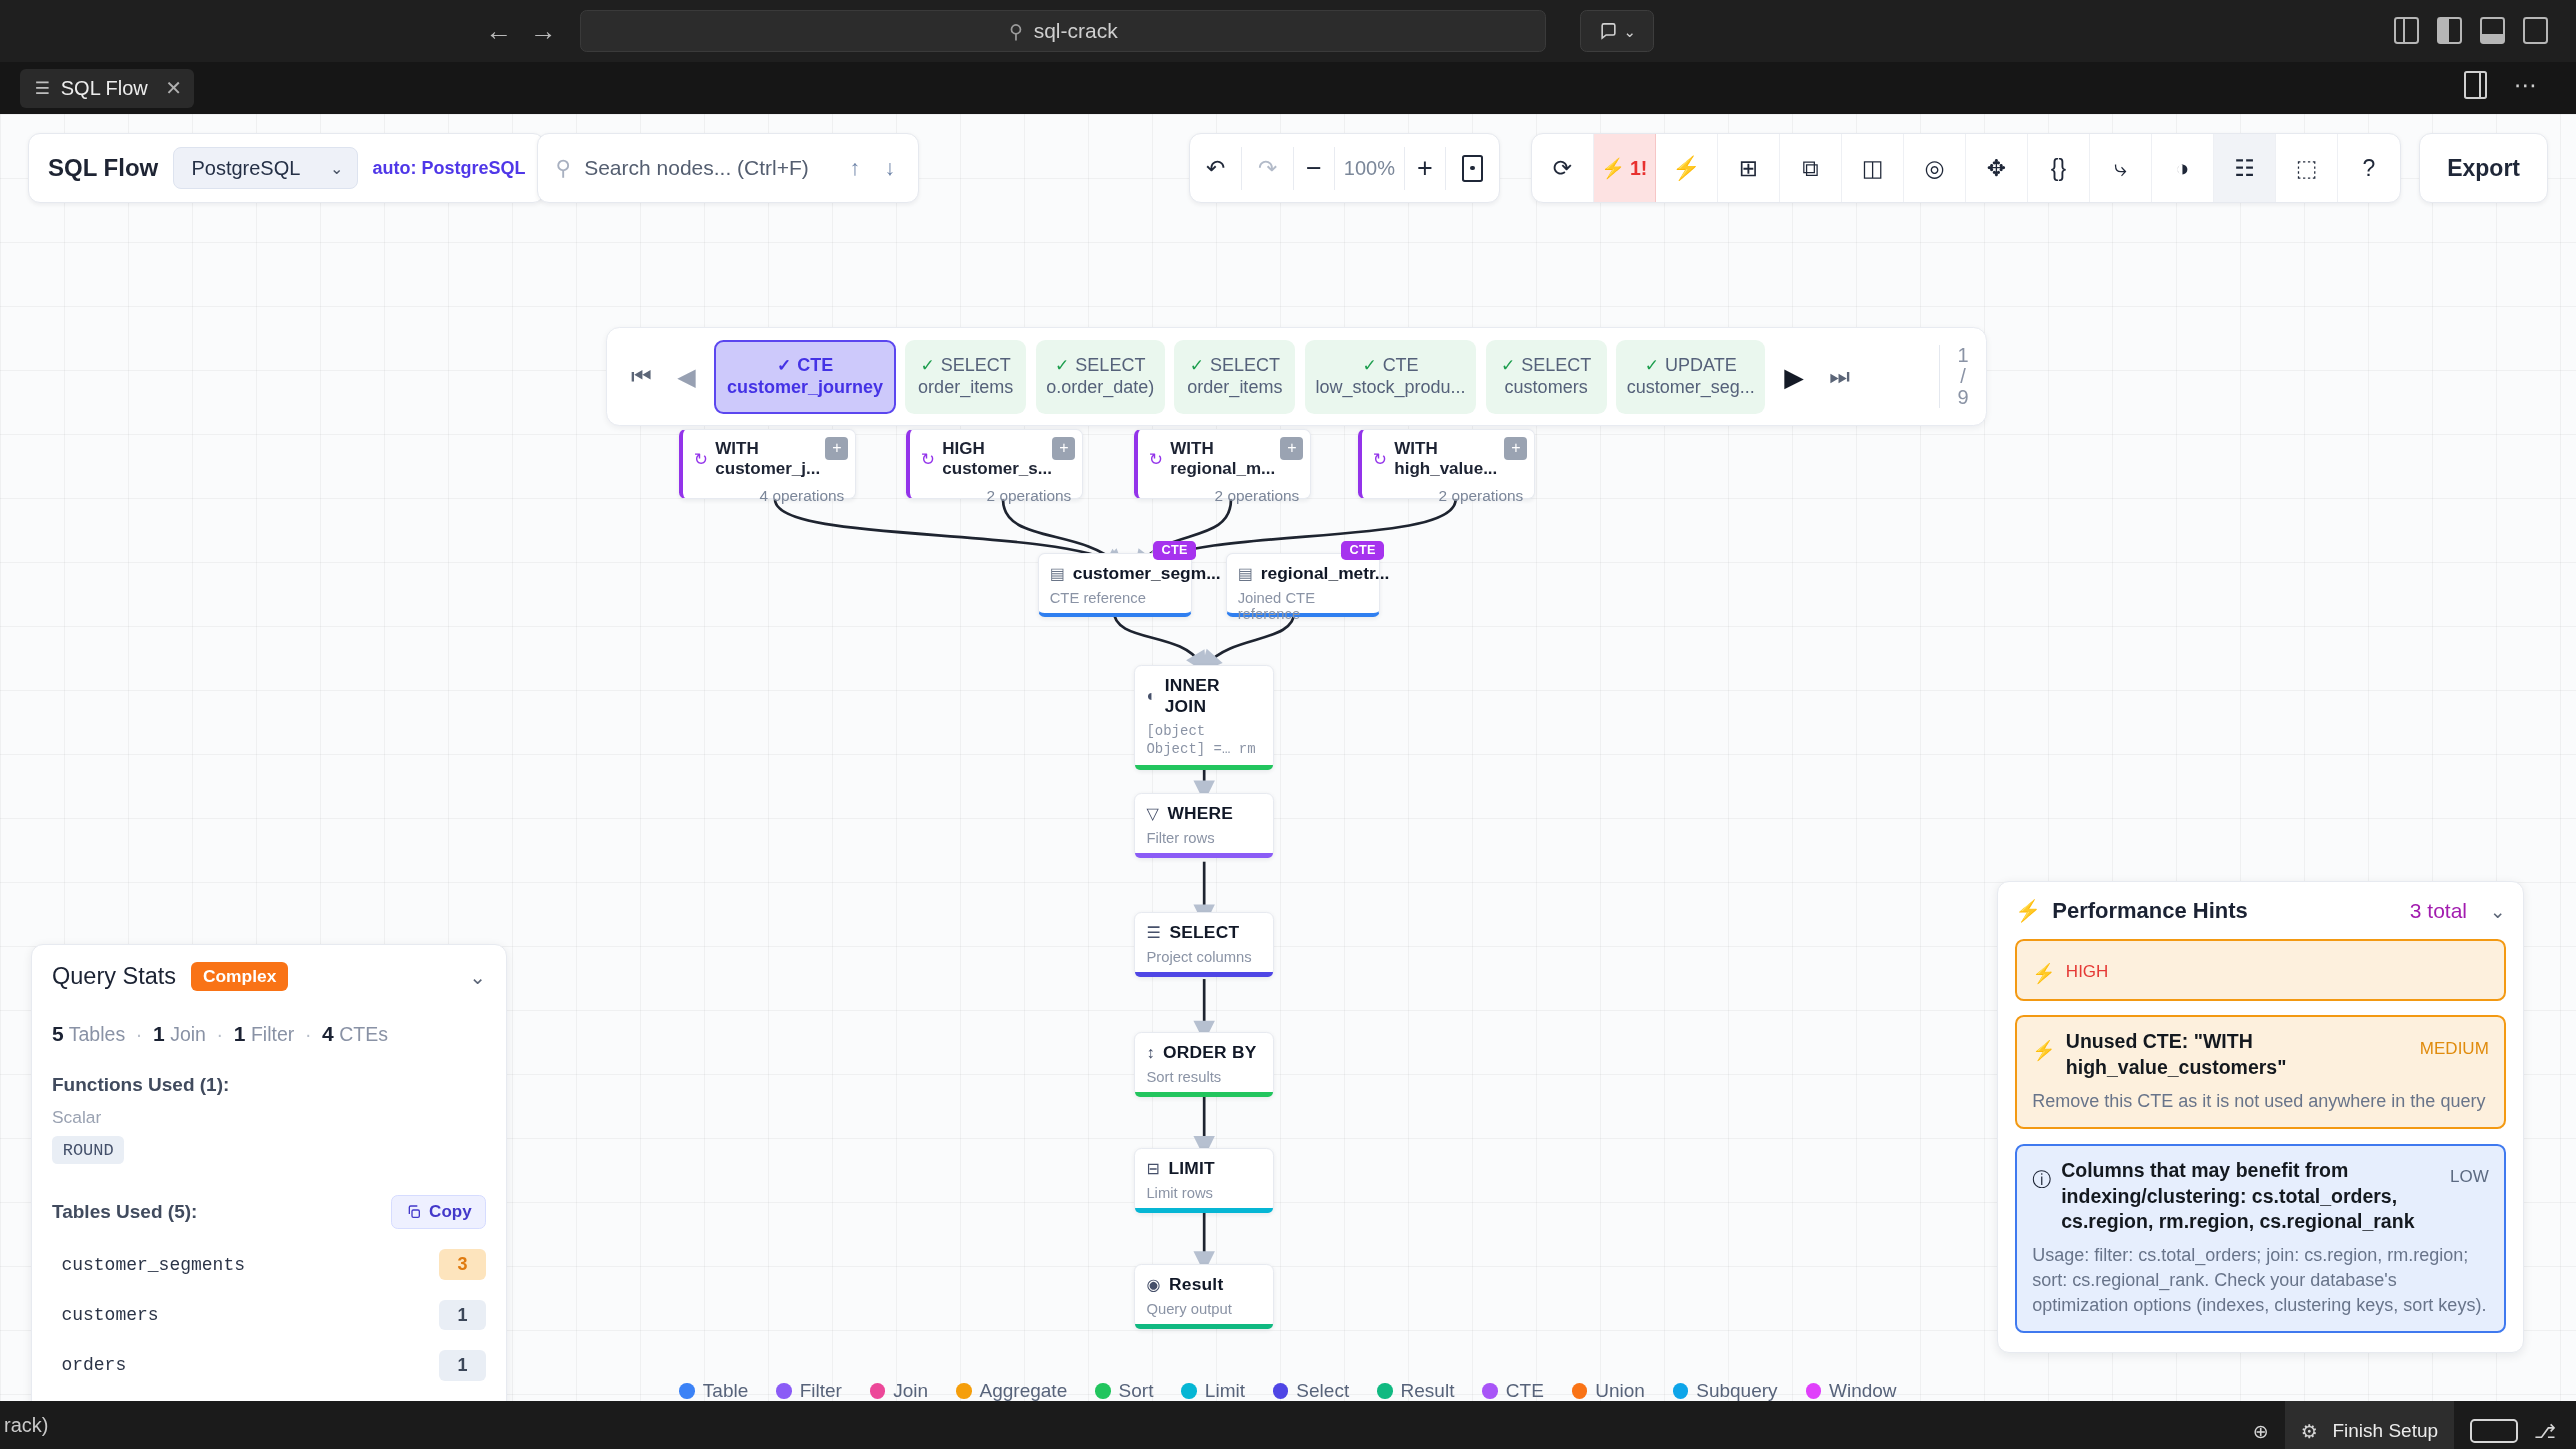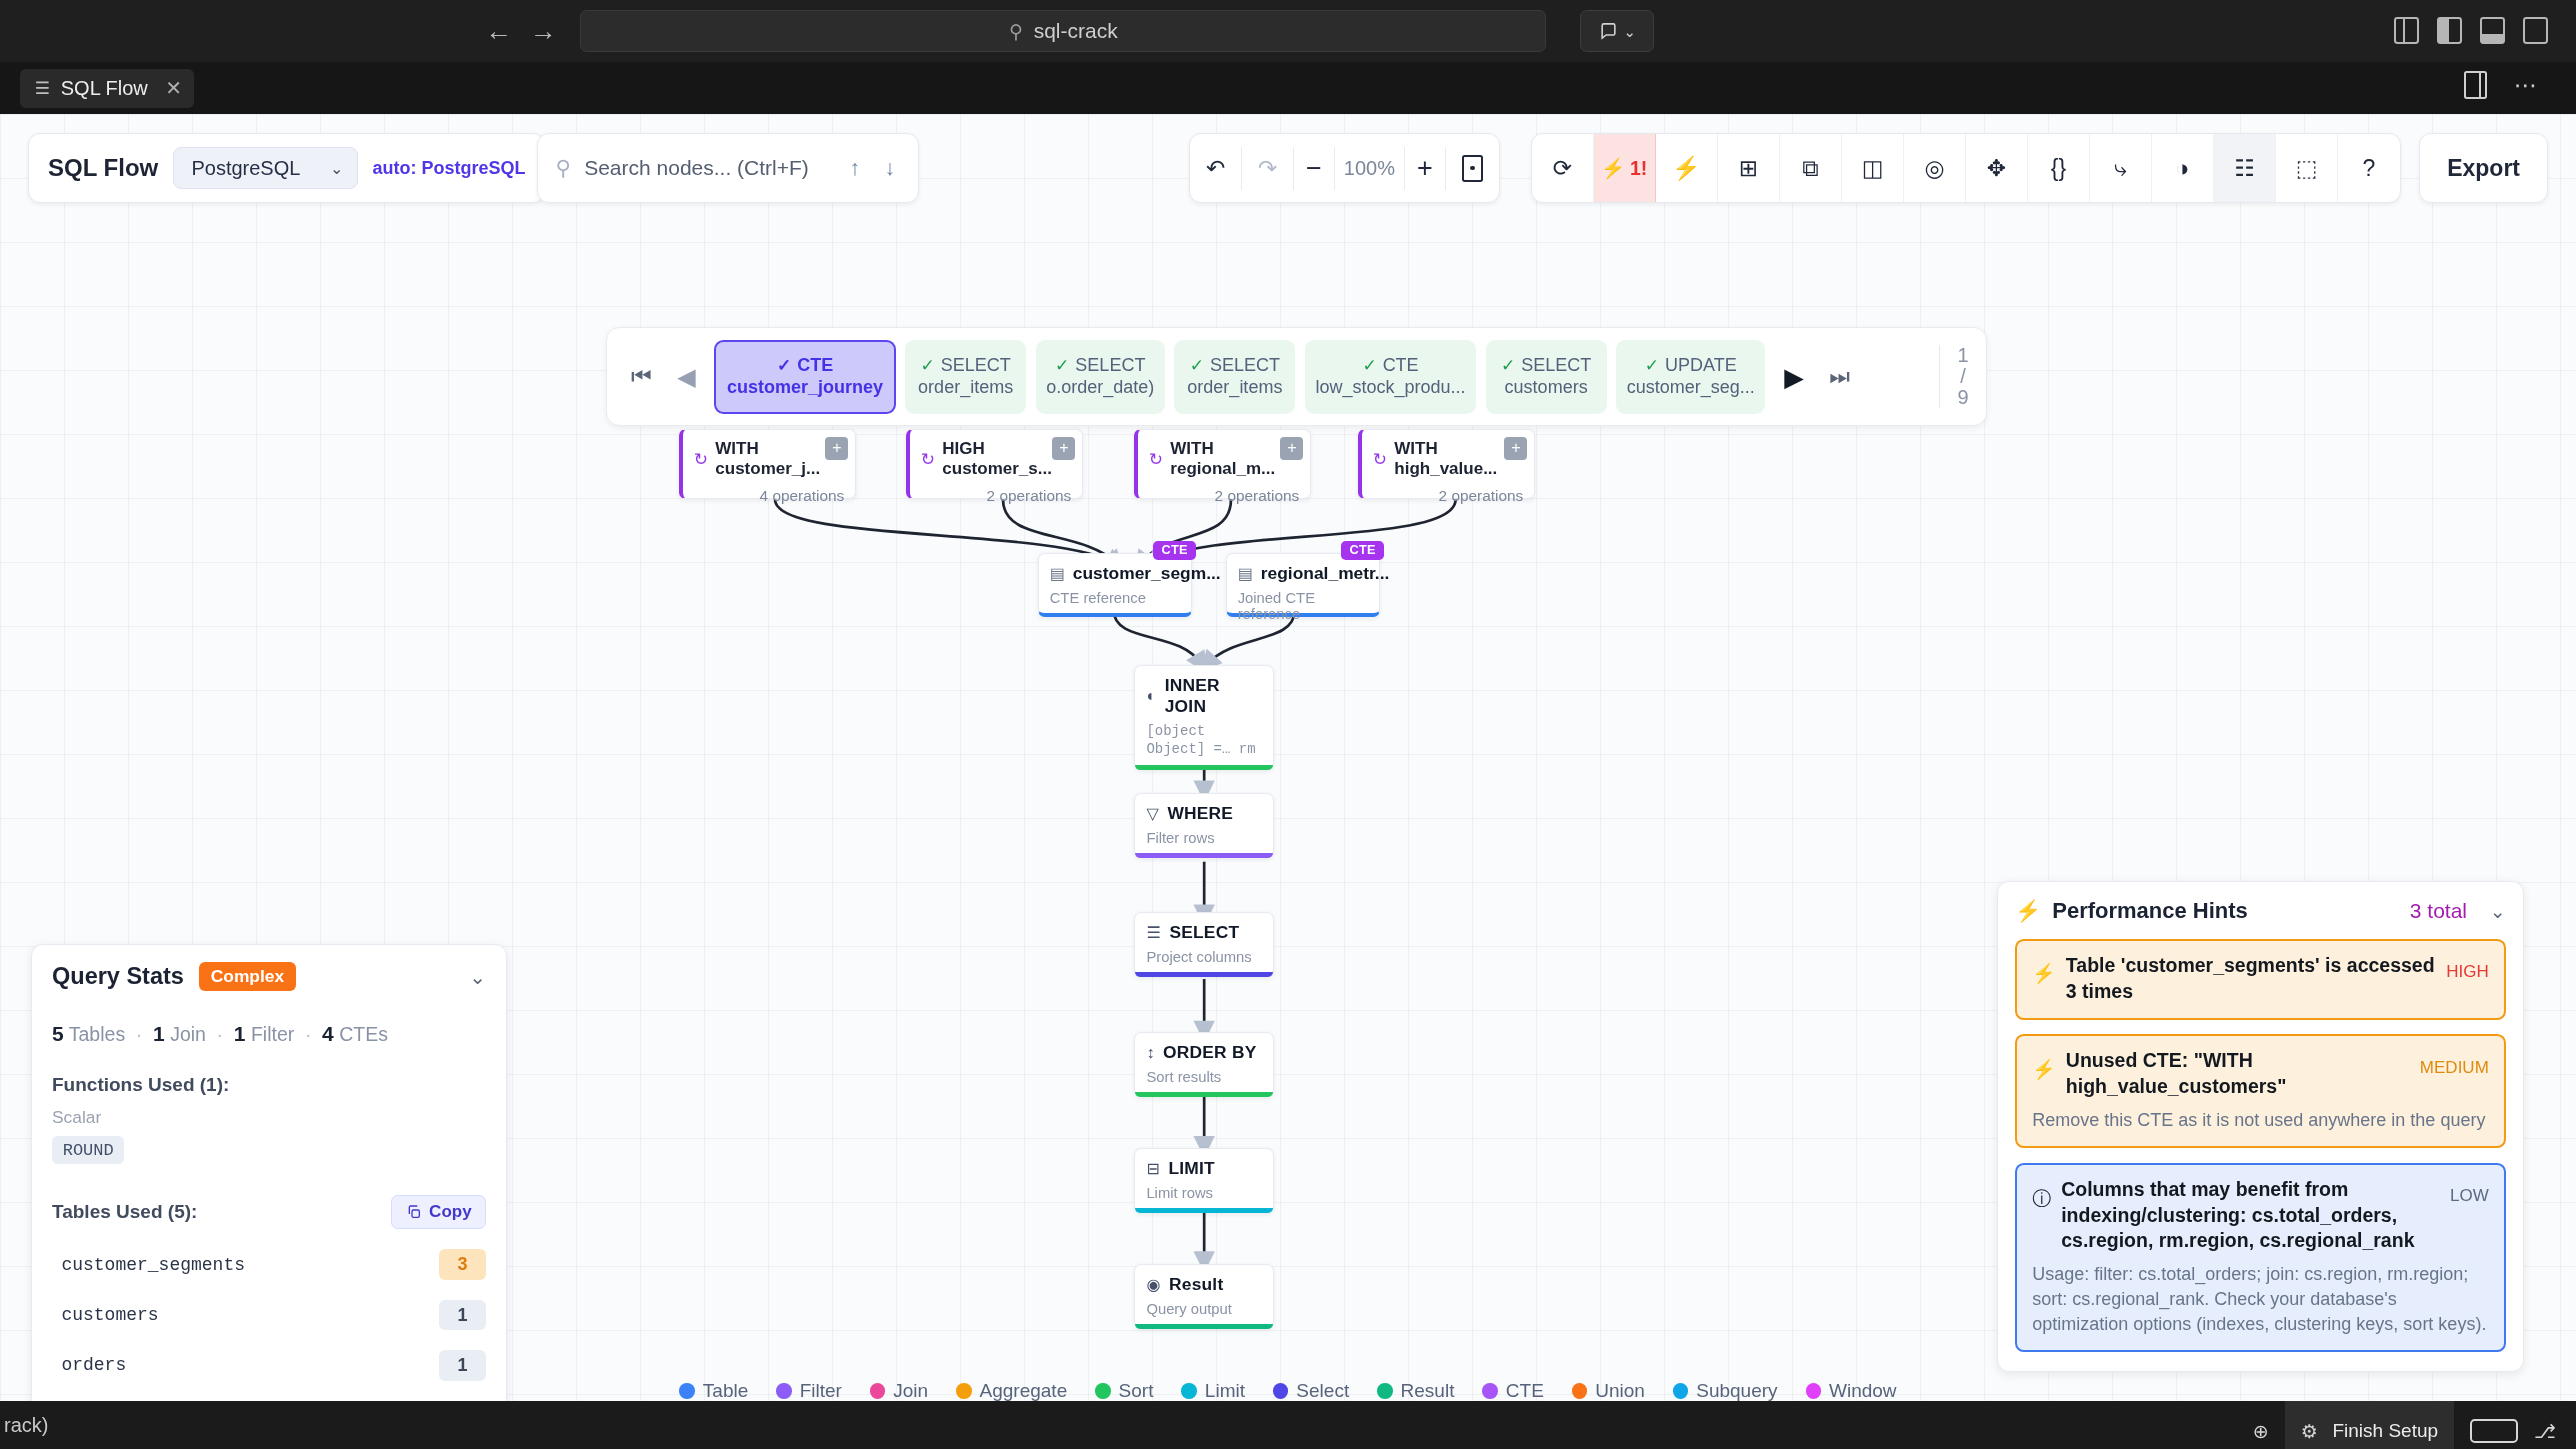--- a/index.html
+++ b/index.html
@@ -165,21 +165,21 @@
   .op-node .sub.mono { font-family:"Liberation Mono", monospace; font-size:14px; line-height:1.25; }
   .op-node .bar { position:absolute; left:0; right:0; bottom:-0.7px; height:4.7px; border-radius:0 0 6.7px 6.7px; }
 
   
   #query-stats {
     position:absolute; left:31px; top:830px; width:476px;
     background:#fff; border:0.7px solid #e7eaf0; border-radius:12px;
     box-shadow:0 2.7px 9.4px rgba(17,24,39,.08); padding:17.4px 20px 23px;
   }
   #query-stats .hdr { display:flex; align-items:center; gap:14.8px; }
-  #query-stats .title { font-size:23.5px; font-weight:700; color:#1b2233; }
+  #query-stats .title { font-size:23.5px; font-weight:400; color:#1b2233; }
   .badge-complex { background:#f97316; color:#fff; font-size:17.4px; font-weight:700; border-radius:6px; padding:4px 12px; }
   #query-stats .chev { margin-left:auto; font-size:20px; color:#5b6577; cursor:pointer; }
   #qs-counts { margin-top:31px; font-size:19.5px; color:#8992a5; display:flex; align-items:center; gap:6.7px; flex-wrap:wrap;}
   #qs-counts b { color:#1b2233; font-size:21px; font-weight:700; }
   #qs-counts .dot { color:#b6bdc9; padding:0 4px; }
   .qs-section-title { margin-top:28px; font-size:19px; font-weight:700; color:#414b5e; }
   #fn-kind { margin-top:10.7px; font-size:17.4px; color:#9aa2b2; }
   .fn-chip { display:inline-block; margin-top:8px; background:#e9eef5; color:#44506a;
              font-family:"Liberation Mono", monospace; font-size:17px; border-radius:5.4px; padding:4.7px 10.7px; }
   .tbl-head { margin-top:31px; display:flex; align-items:center; }
@@ -606,21 +606,20 @@
       <div class="hdr">
         <span class="bolt">⚡</span>
         <span class="title">Performance Hints</span>
         <span class="total">3 total</span>
         <span class="chev">⌄</span>
       </div>
       <div id="hint-list">
           <div class="hint sev-high">
             <div class="top">
               <span class="hic">⚡</span>
-              <span class="htitle">Table 'customer_segments' is accessed 3 times</span>
               <span class="sev">HIGH</span>
             </div>
           </div>
           <div class="hint sev-medium">
             <div class="top">
               <span class="hic">⚡</span>
               <span class="htitle">Unused CTE: "WITH high_value_customers"</span>
               <span class="sev">MEDIUM</span>
             </div>
             <div class="hdesc">Remove this CTE as it is not used anywhere in the query</div>

